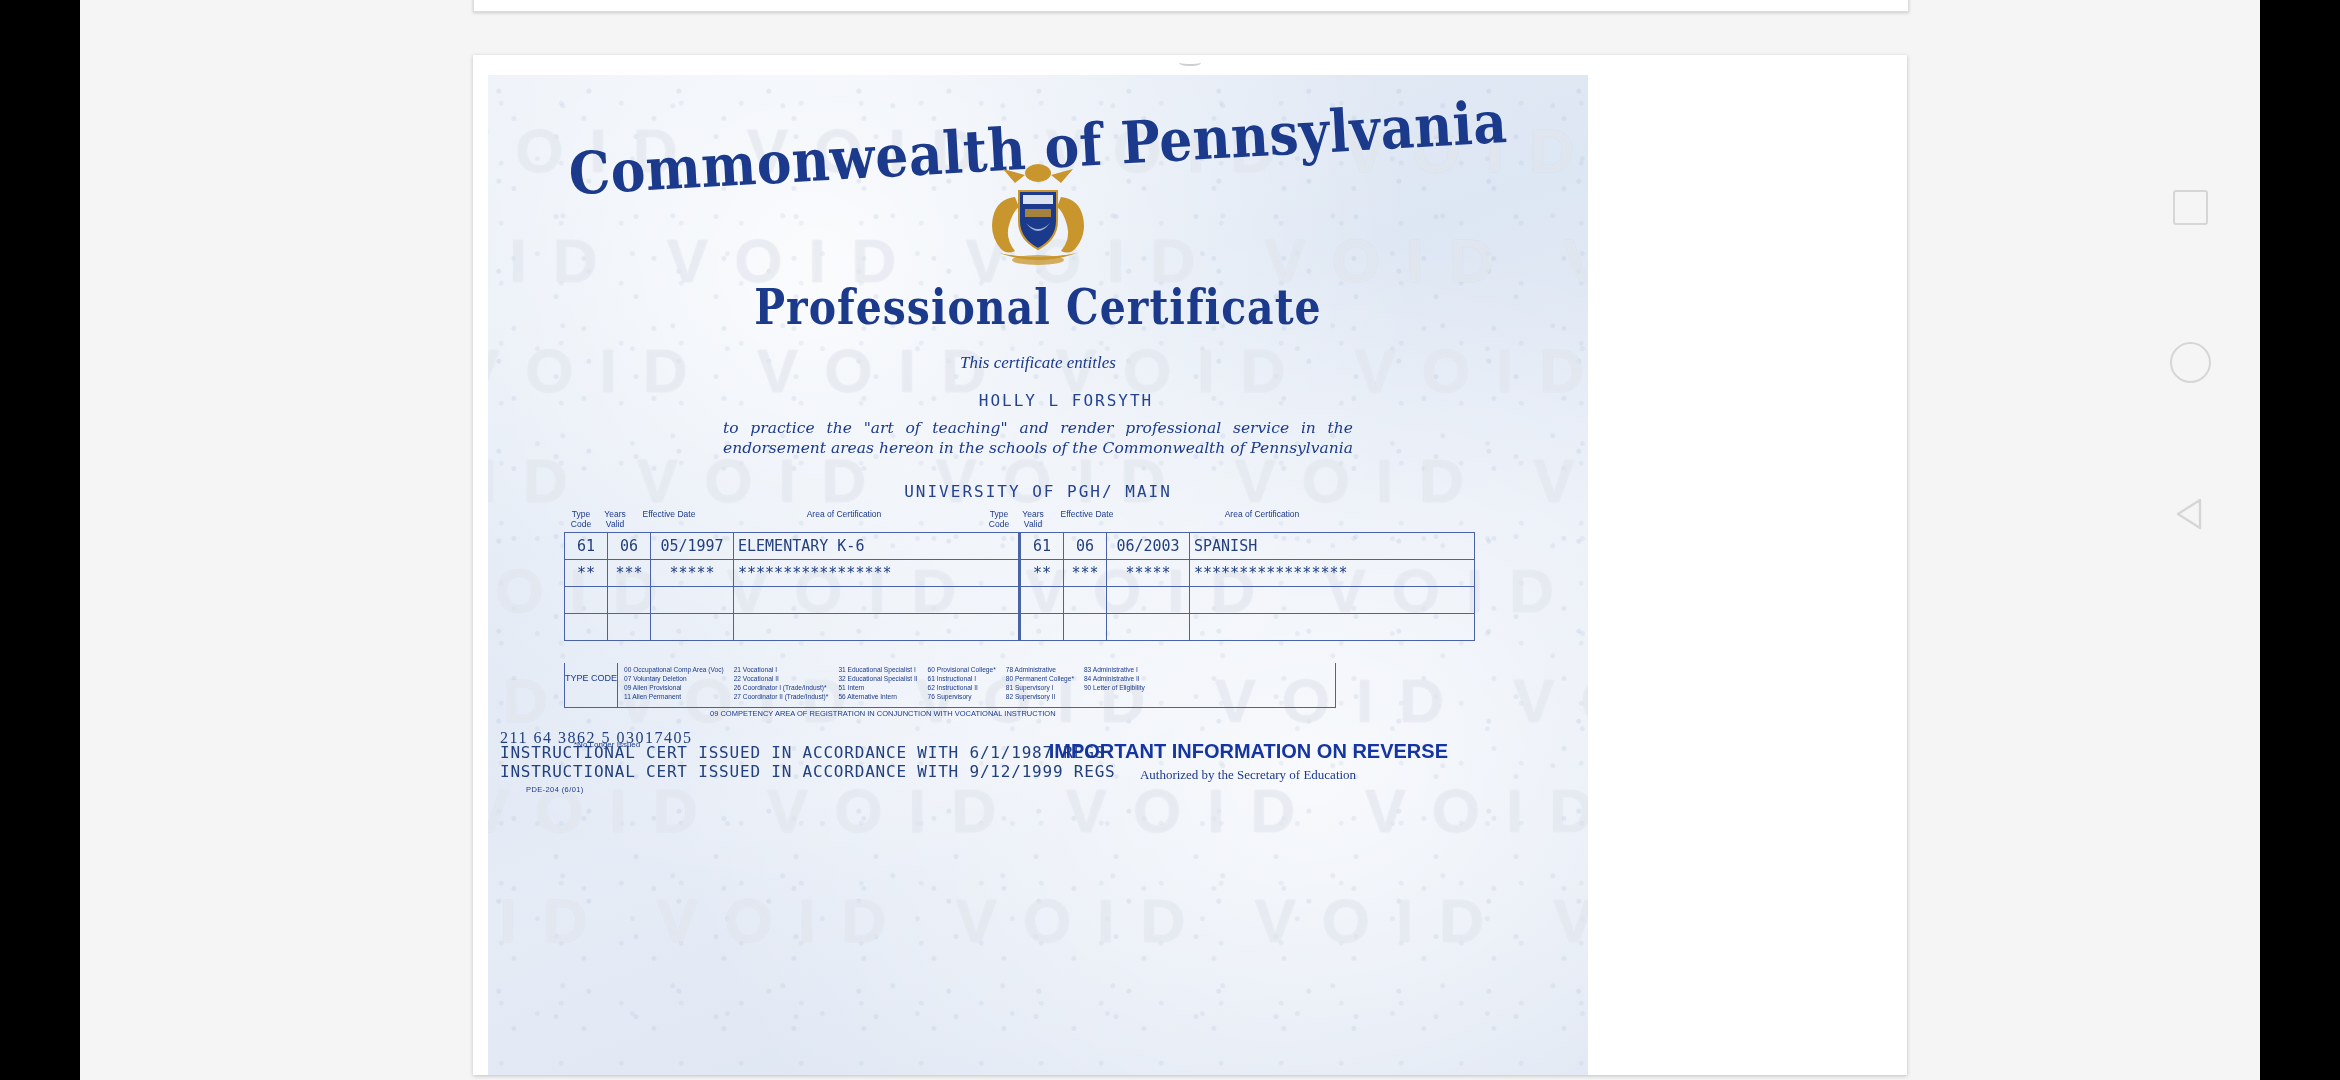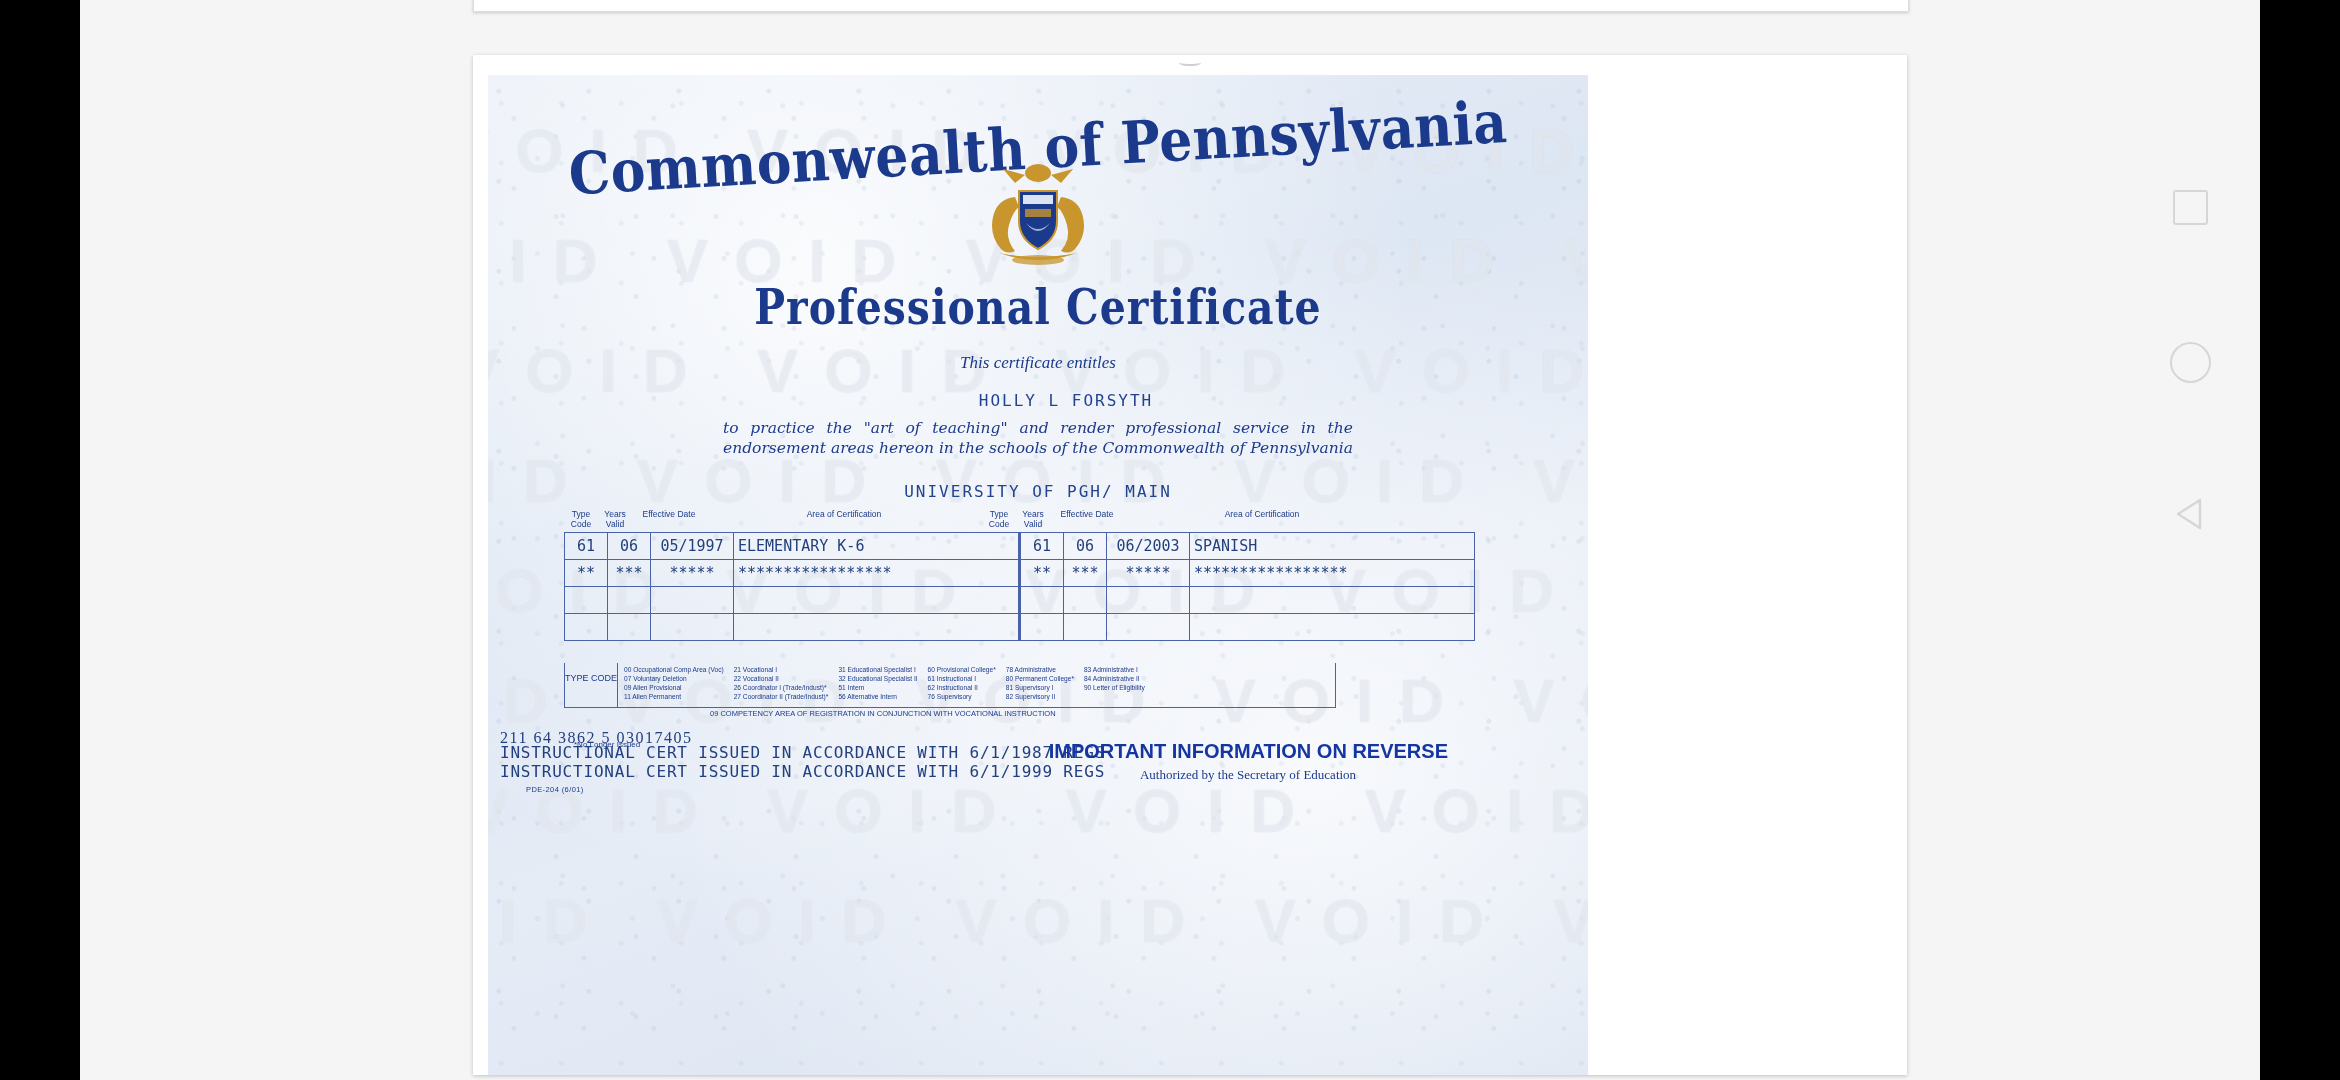--- a/index.html
+++ b/index.html
@@ -564,21 +564,21 @@
               </div>
             </div>
           </div>
 
           <div class="no-longer">*No Longer Issued</div>
           <div class="competency">09 COMPETENCY AREA OF REGISTRATION IN CONJUNCTION WITH VOCATIONAL INSTRUCTION</div>
 
           <div class="id-line">211 64 3862  5   03017405</div>
           <div class="accord-lines">
             <div>INSTRUCTIONAL CERT ISSUED IN ACCORDANCE WITH 6/1/1987 REGS</div>
-            <div>INSTRUCTIONAL CERT ISSUED IN ACCORDANCE WITH 6/1/1999 REGS</div>
+            <div>INSTRUCTIONAL CERT ISSUED IN ACCORDANCE WITH 9/12/1999 REGS</div>
           </div>
           <div class="important-reverse">IMPORTANT INFORMATION ON REVERSE</div>
           <div class="authorized">Authorized by the Secretary of Education</div>
           <div class="form-code">PDE-204 (6/01)</div>
 
         </div>
       </div>
     </div>
 
     <div class="side-controls">

